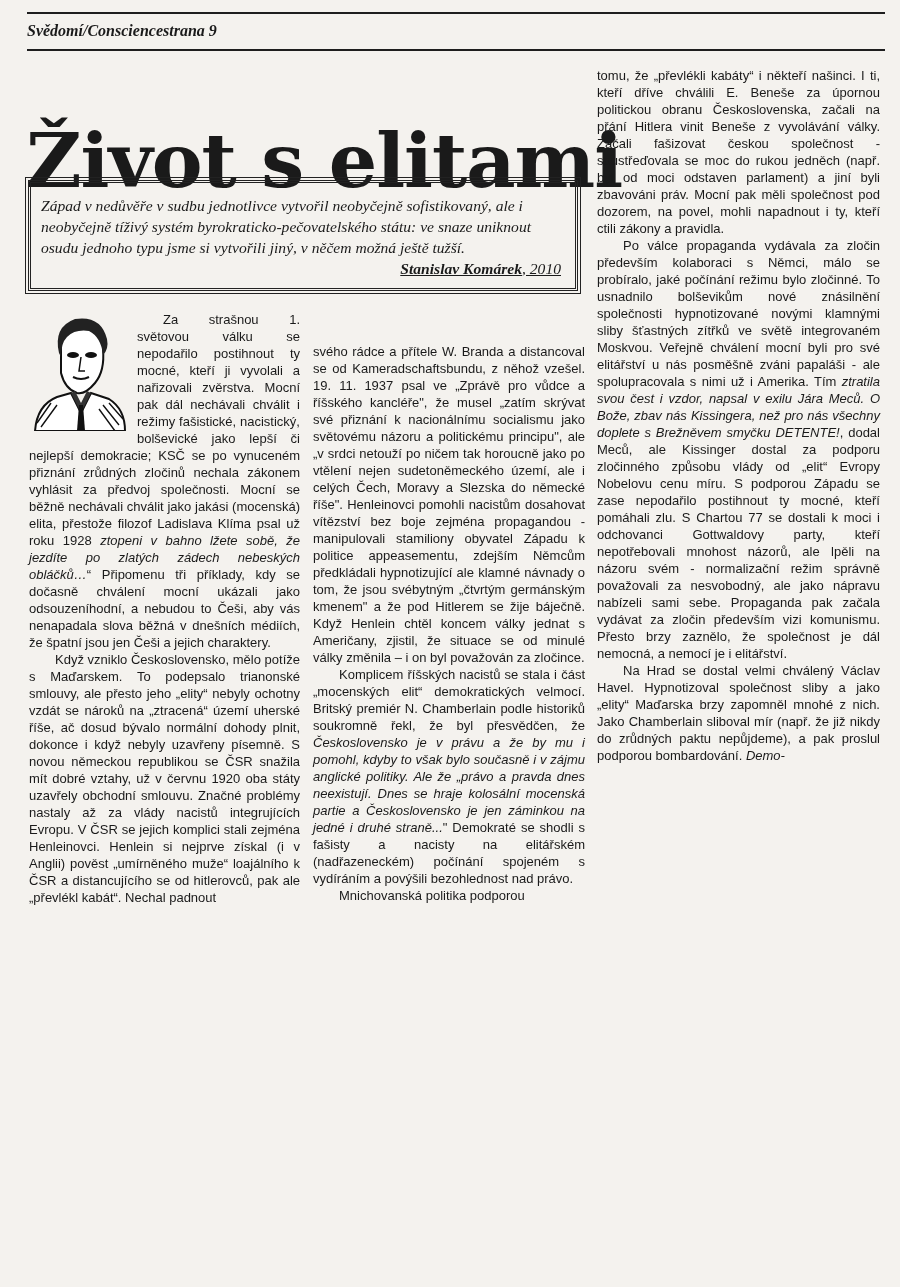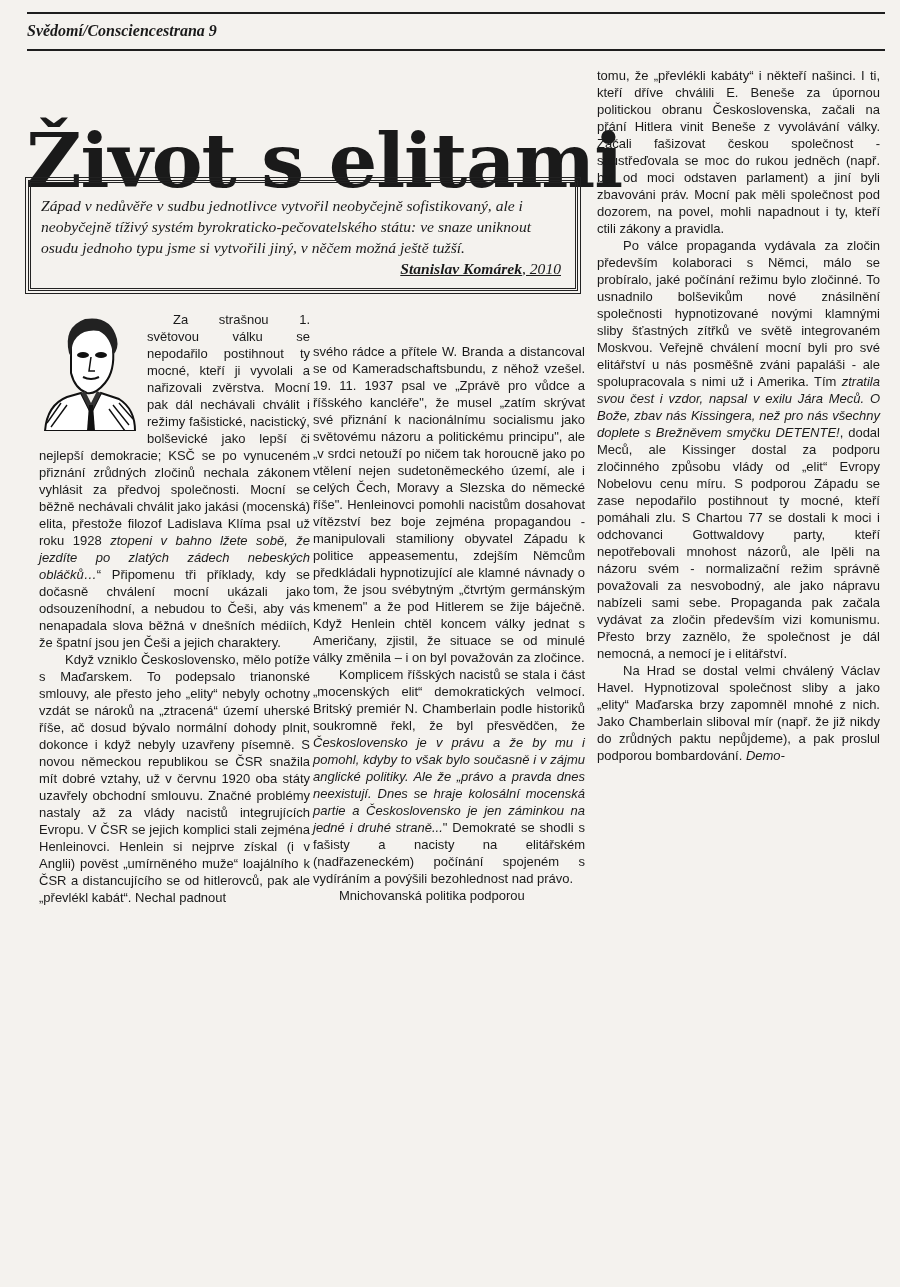--- a/index.html
+++ b/index.html
@@ -33,21 +33,21 @@
   }
   .quote-box .sig { float: right; font-style: italic; text-decoration: underline; }
   .quote-box .sig b { font-weight: bold; }
   .col {
     position: absolute;
     font-size: 13px; line-height: 17px;
     text-align: justify; hyphens: none;
   }
   .col p { margin: 0; }
   .col p.indent { text-indent: 26px; }
-  .col1 { top: 311px; left: 29px; width: 271px; margin-left: 10px; }
+  .col1 { top: 311px; left: 29px; width: 271px; }
   .col2 { top: 311px; left: 313px; width: 272px; margin-top: 32px; }
   .col3 { top: 67px; left: 597px; width: 283px; }
   .portrait {
     float: left; width: 96px; height: 118px; margin: 2px 10px 0 2px;
   }
   .col1 .first { text-align: justify; }
   i { font-style: italic; }
 </style>
 </head>
 <body>

